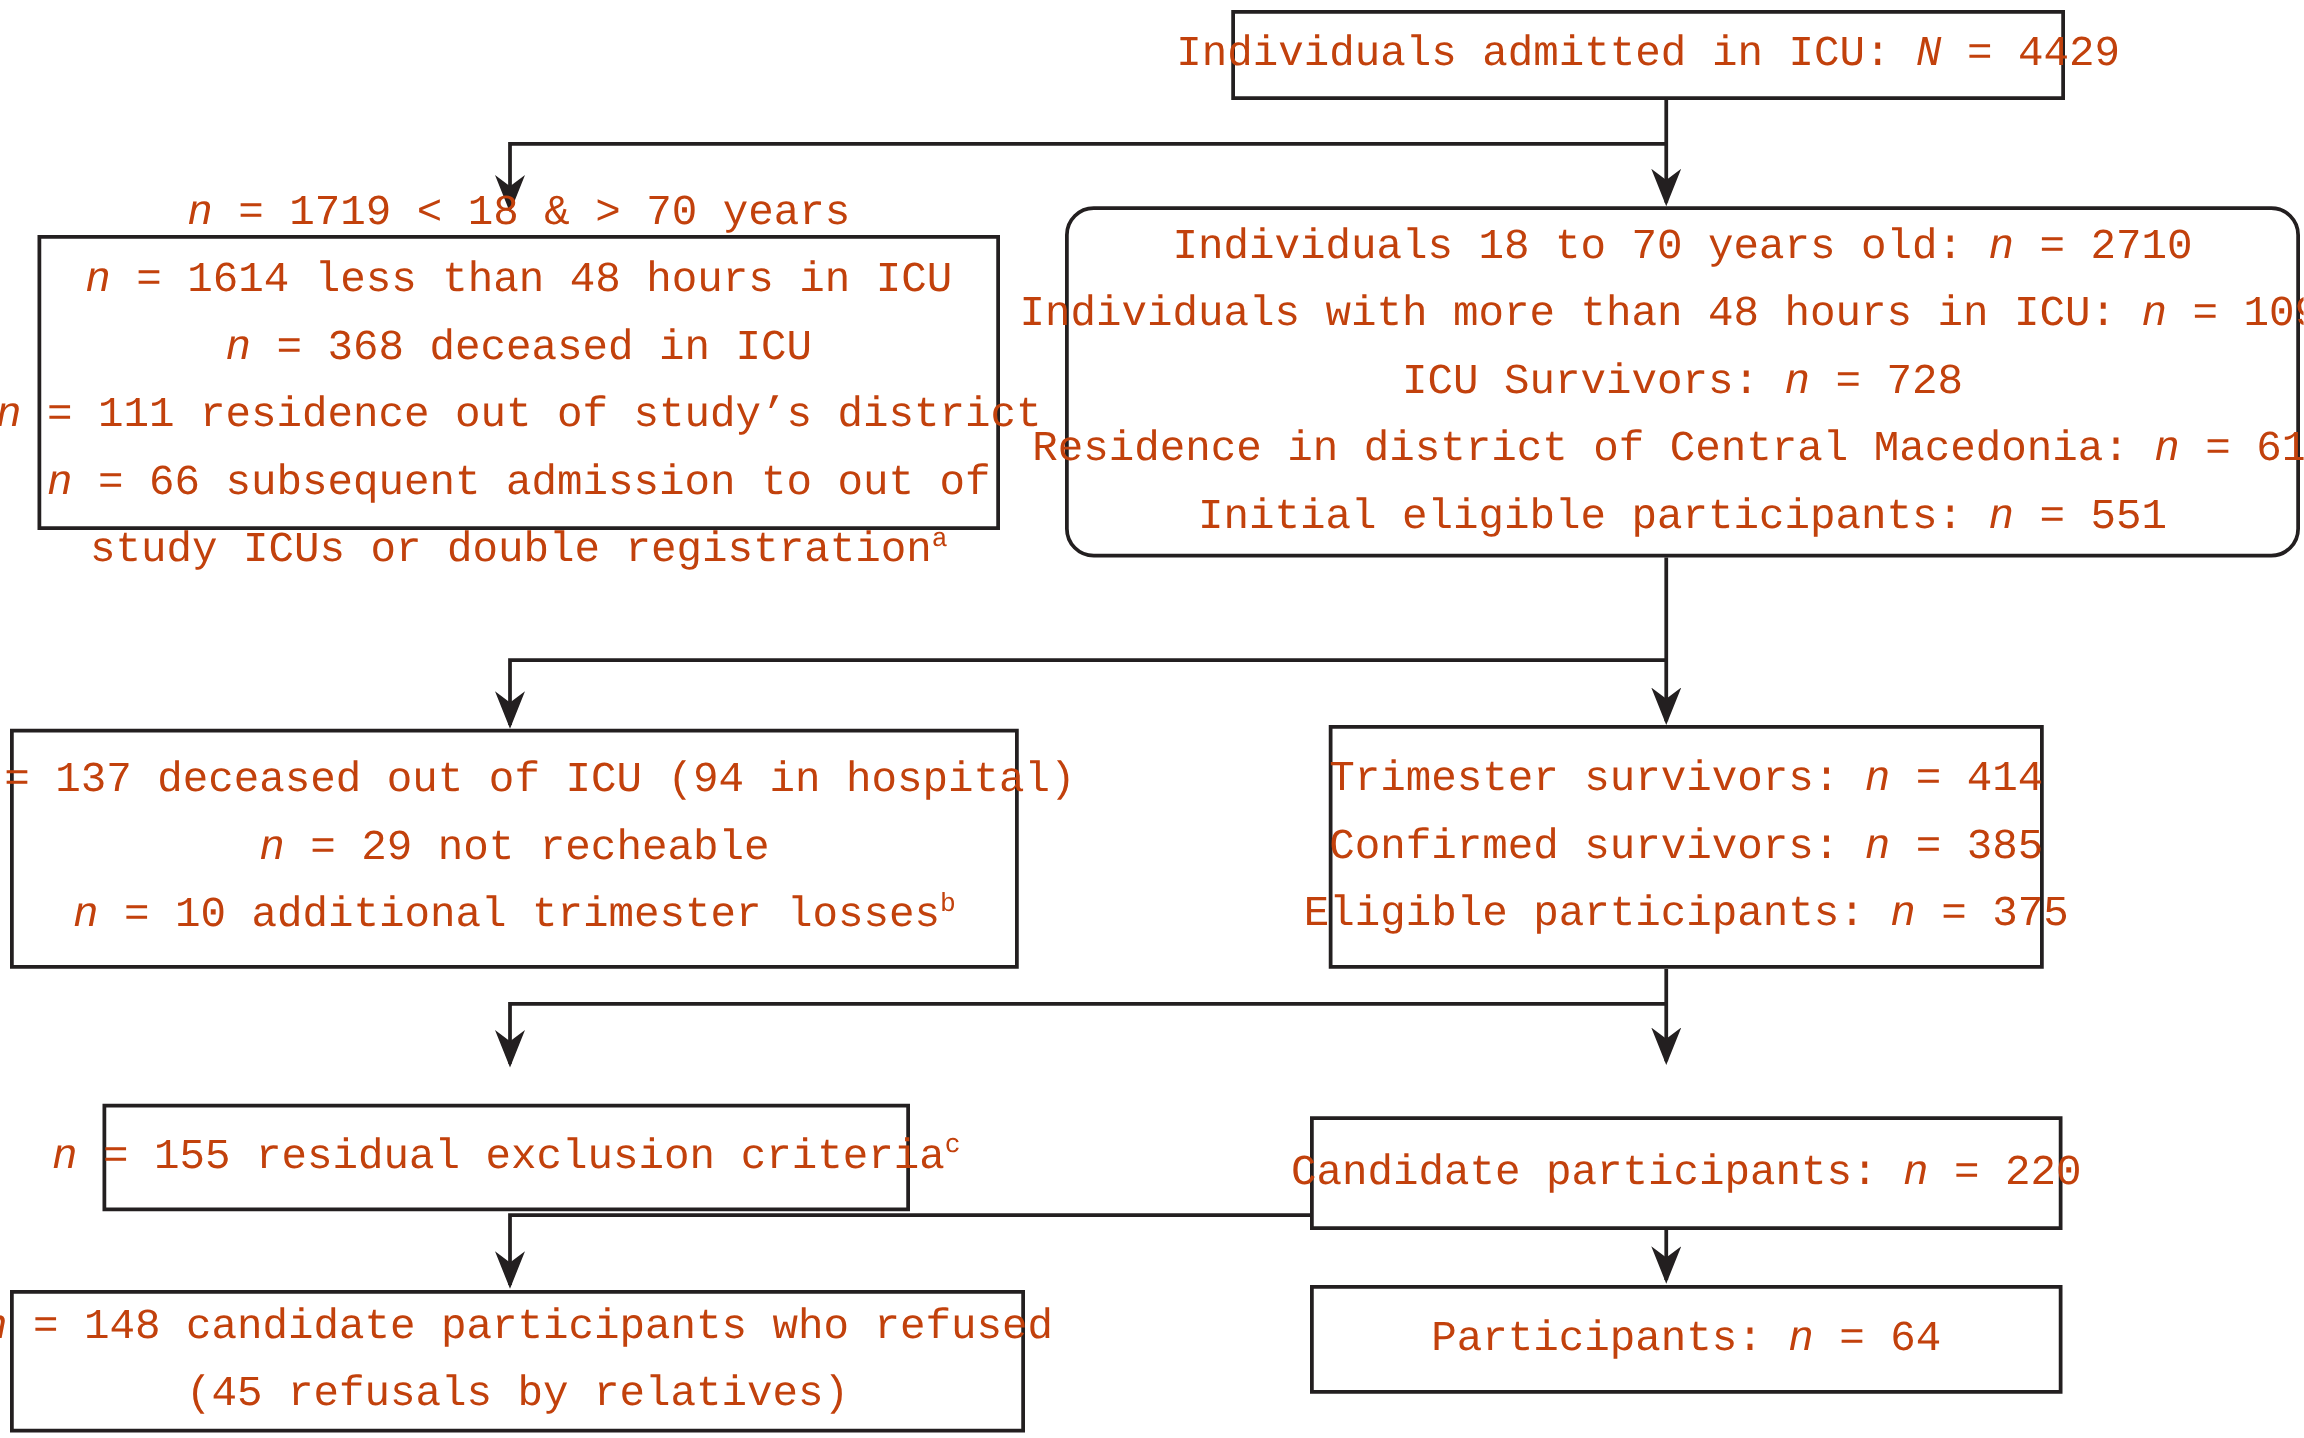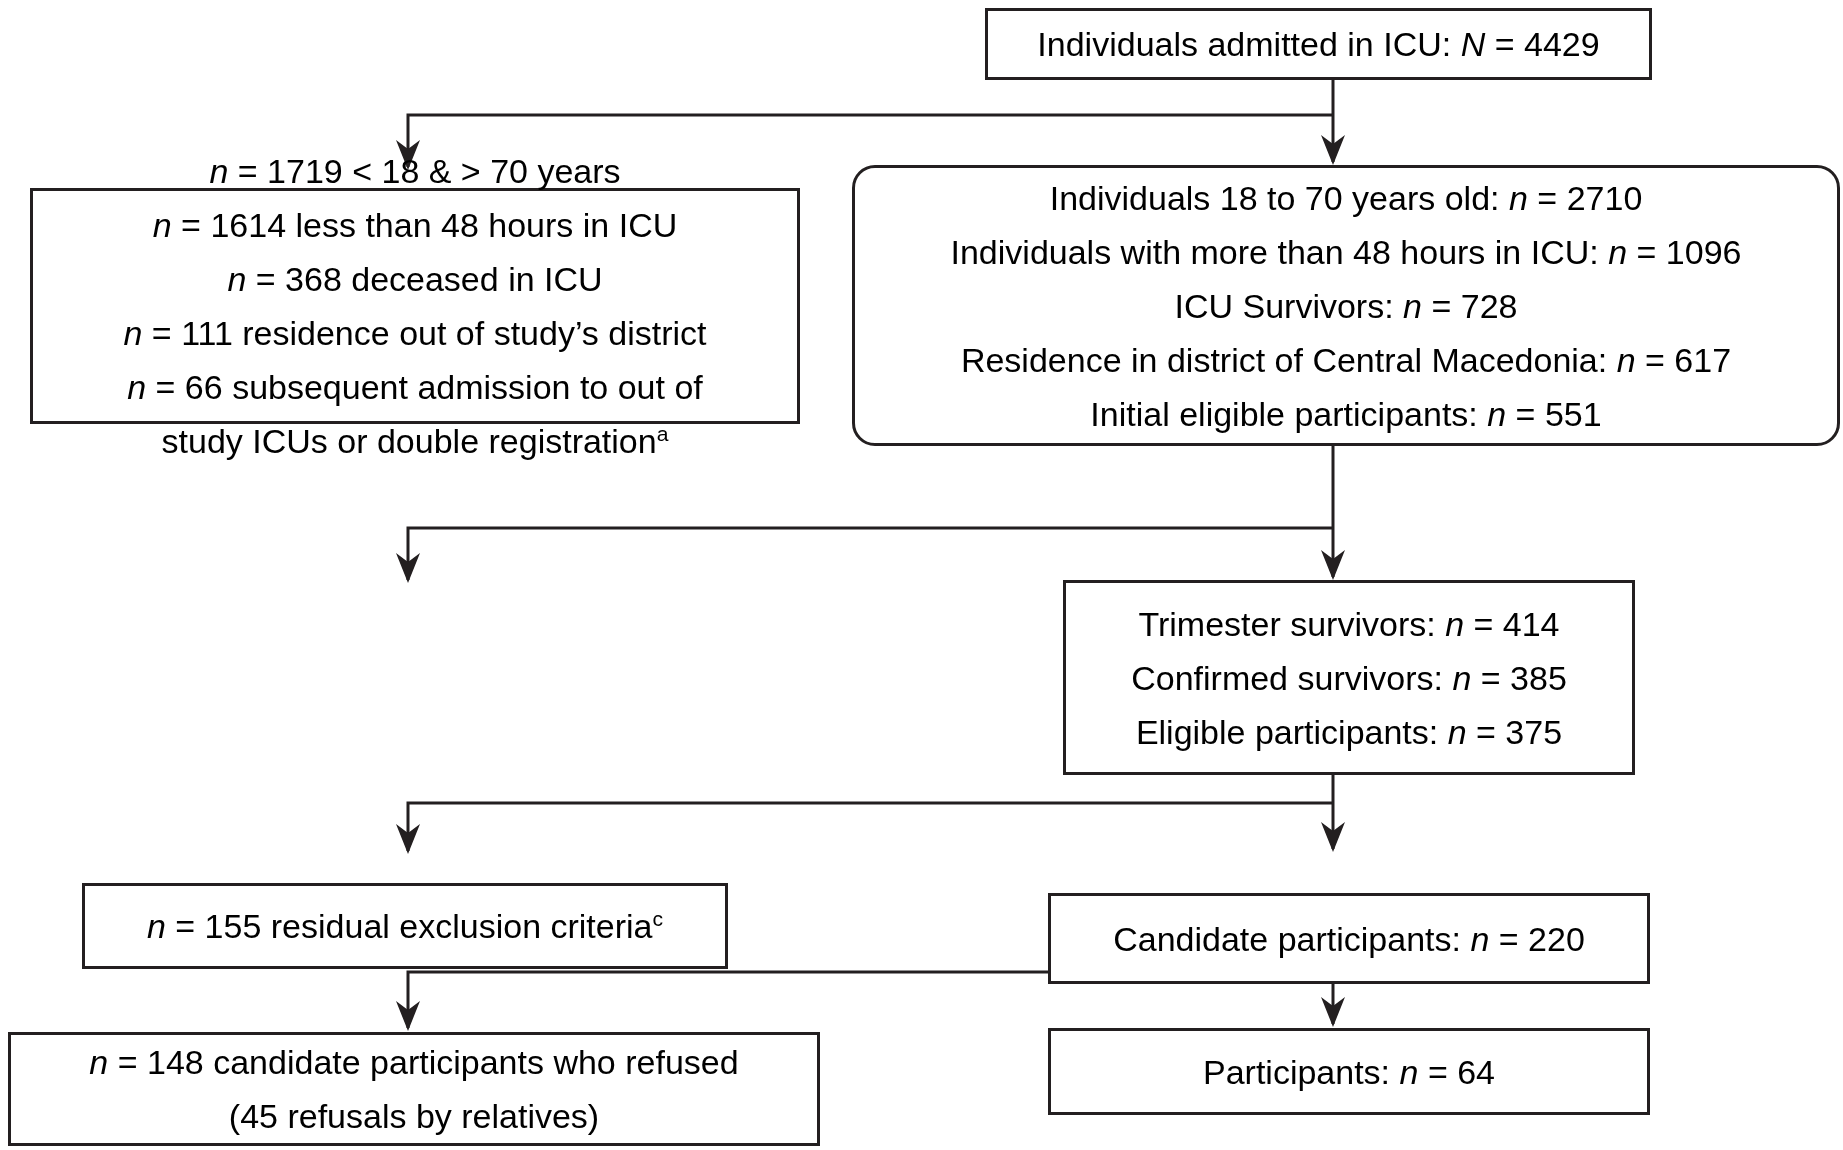--- a/index.html
+++ b/index.html
@@ -5,22 +5,22 @@
   html, body {
     margin: 0;
     padding: 0;
     background: #ffffff;
   }
   .canvas {
     position: relative;
     width: 1843px;
     height: 1150px;
     background: #ffffff;
-    font-family: Liberation Sans, sans-serif;
-    color: #000000;
+    font-family: Liberation Mono, monospace;
+    color: #c2410c;
     overflow: hidden;
   }
   svg.connectors {
     position: absolute;
     left: 0; top: 0;
     width: 1843px; height: 1150px;
     z-index: 0;
     pointer-events: none;
   }
   .box {
@@ -92,20 +92,25 @@
     </div>
 
   <div class="box box-cohort1">
       <div class="line"><span>Individuals 18 to 70 years old: </span><span class="it">n</span><span> = 2710</span></div>
       <div class="line"><span>Individuals with more than 48 hours in ICU: </span><span class="it">n</span><span> = 1096</span></div>
       <div class="line"><span>ICU Survivors: </span><span class="it">n</span><span> = 728</span></div>
       <div class="line"><span>Residence in district of Central Macedonia: </span><span class="it">n</span><span> = 617</span></div>
       <div class="line"><span>Initial eligible participants: </span><span class="it">n</span><span> = 551</span></div>
     </div>
 
+  <div class="box box-excl2">
+      <div class="line"><span class="it">n</span><span> = 137 deceased out of ICU (94 in hospital)</span></div>
+      <div class="line"><span class="it">n</span><span> = 29 not recheable</span></div>
+      <div class="line"><span class="it">n</span><span> = 10 additional trimester losses</span><sup>b</sup></div>
+    </div>
 
   <div class="box box-cohort2">
       <div class="line"><span>Trimester survivors: </span><span class="it">n</span><span> = 414</span></div>
       <div class="line"><span>Confirmed survivors: </span><span class="it">n</span><span> = 385</span></div>
       <div class="line"><span>Eligible participants: </span><span class="it">n</span><span> = 375</span></div>
     </div>
 
   <div class="box box-excl3">
       <div class="line"><span class="it">n</span><span> = 155 residual exclusion criteria</span><sup>c</sup></div>
     </div>

